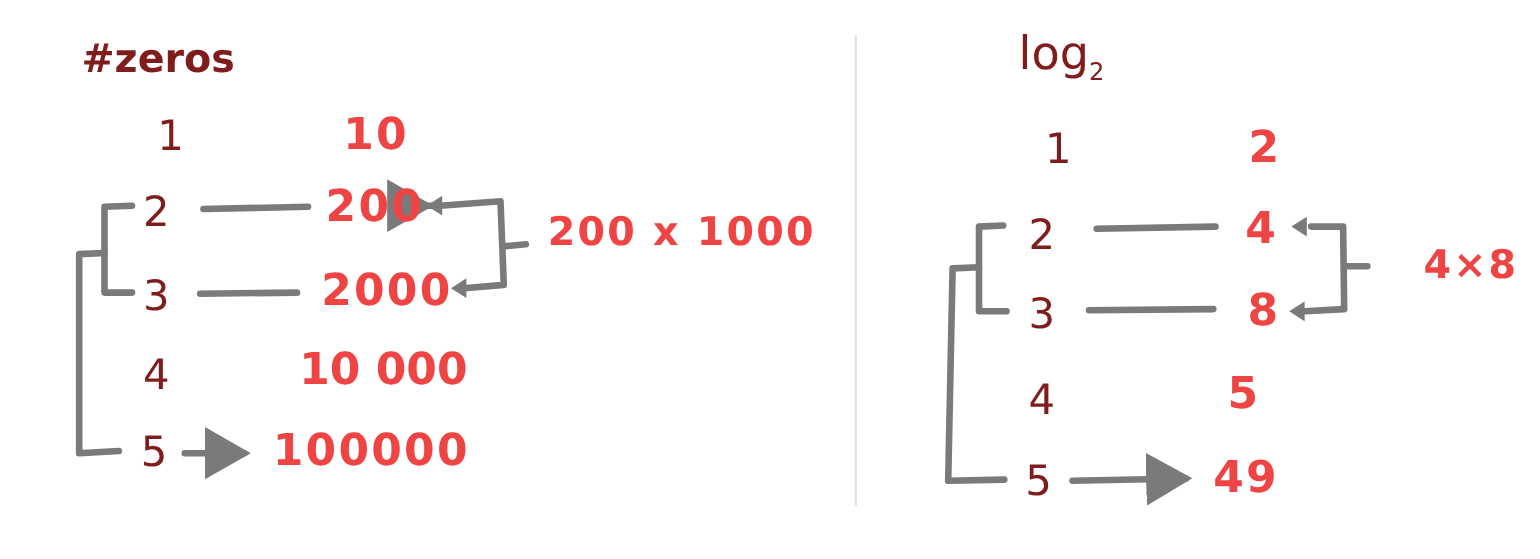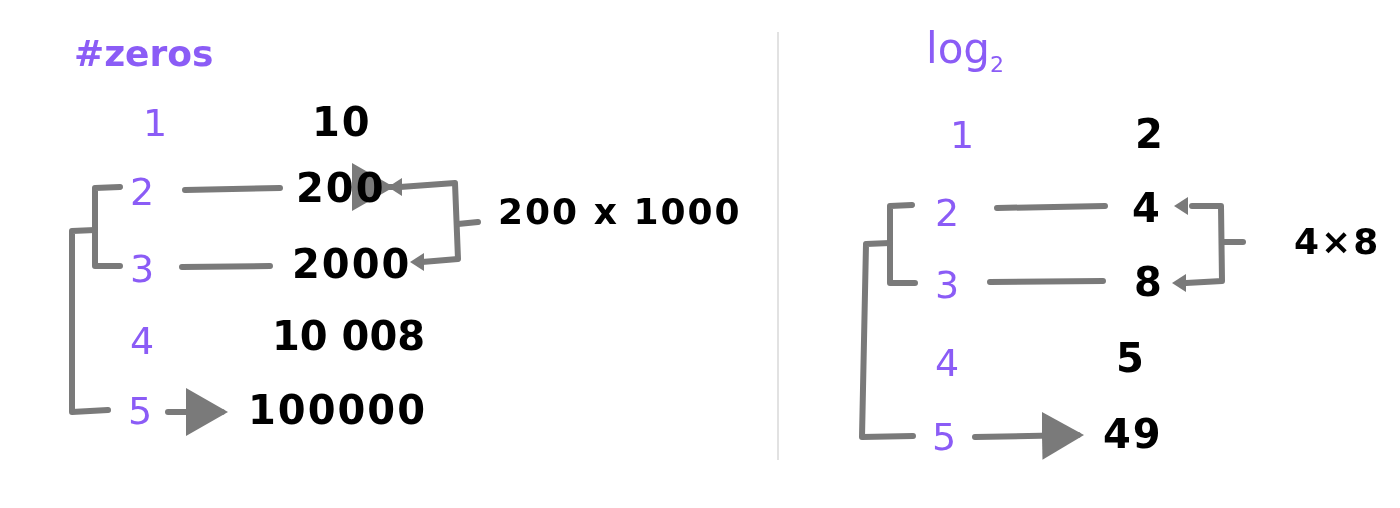--- a/index.html
+++ b/index.html
@@ -1,19 +1,19 @@
 <!DOCTYPE html>
 <html><head>
 <meta charset="utf-8">
 <style>
   html, body { margin:0; padding:0; background:#ffffff; }
   body { width:1400px; height:508px; position:relative; overflow:hidden;
          font-family: "DejaVu Sans", sans-serif; }
-  .blue { color:#8b5cf6; }
-  .black { color:#000000; }
+  .blue { color:#7f1d1d; }
+  .black { color:#ef4444; }
   .txt { position:absolute; white-space:nowrap; line-height:1; }
   .title { font-size:36px; font-weight:bold; }
   .idx { font-size:38px; }
   .val { font-size:40px; font-weight:bold; letter-spacing:2px; }
   .note { font-size:36px; font-weight:bold; letter-spacing:2px; }
   svg.lines { position:absolute; left:0; top:0; }
   .divider { position:absolute; left:777px; top:32px; width:2px; height:428px; background:#e2e2e2; }
 </style>
 </head>
 <body>
@@ -63,21 +63,21 @@
 <div class="txt blue idx" style="left:143px;top:104px;">1</div>
 <div class="txt black val" style="left:312px;top:102px;">10</div>
 
 <div class="txt blue idx" style="left:130px;top:173px;">2</div>
 <div class="txt black val" style="left:296px;top:168px;">200</div>
 
 <div class="txt blue idx" style="left:130px;top:250px;">3</div>
 <div class="txt black val" style="left:292px;top:244px;">2000</div>
 
 <div class="txt blue idx" style="left:130px;top:322px;">4</div>
-<div class="txt black val" style="left:272px;top:316px;letter-spacing:0px;">10 008</div>
+<div class="txt black val" style="left:272px;top:316px;letter-spacing:0px;">10 000</div>
 
 <div class="txt blue idx" style="left:128px;top:392px;">5</div>
 <div class="txt black val" style="left:248px;top:390px;">100000</div>
 
 <div class="txt black note" style="left:498px;top:194px;">200 x 1000</div>
 
 <div class="txt blue" style="left:926px;top:28px;font-size:42px;">
   <span>log</span><sub style="font-size:22px;">2</sub>
 </div>
 

